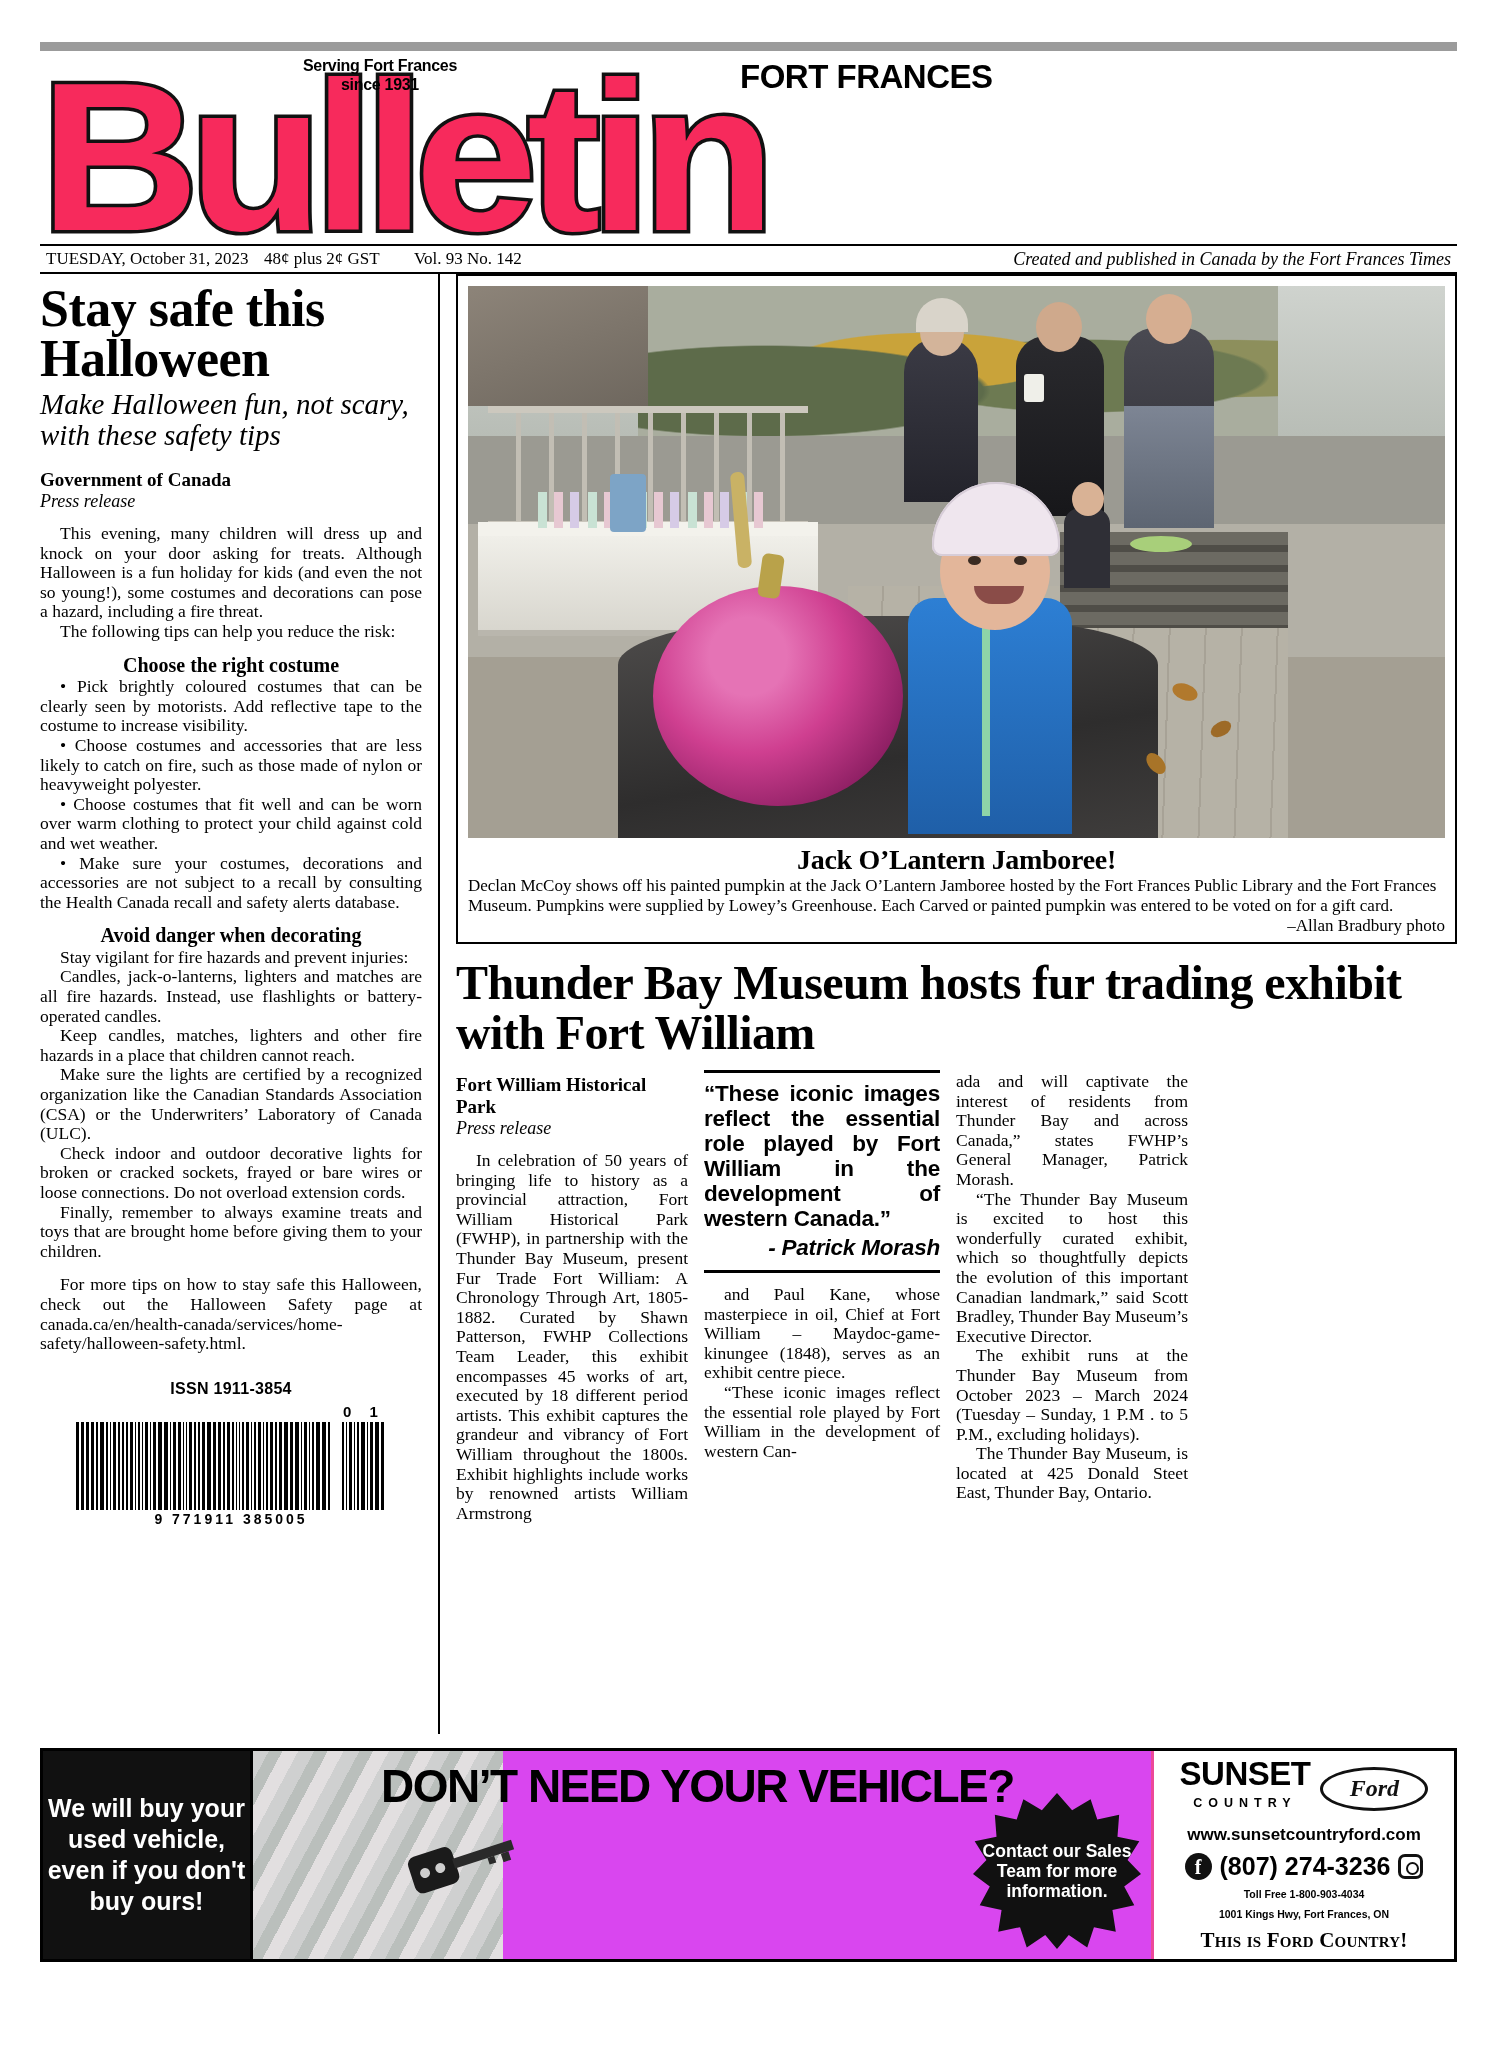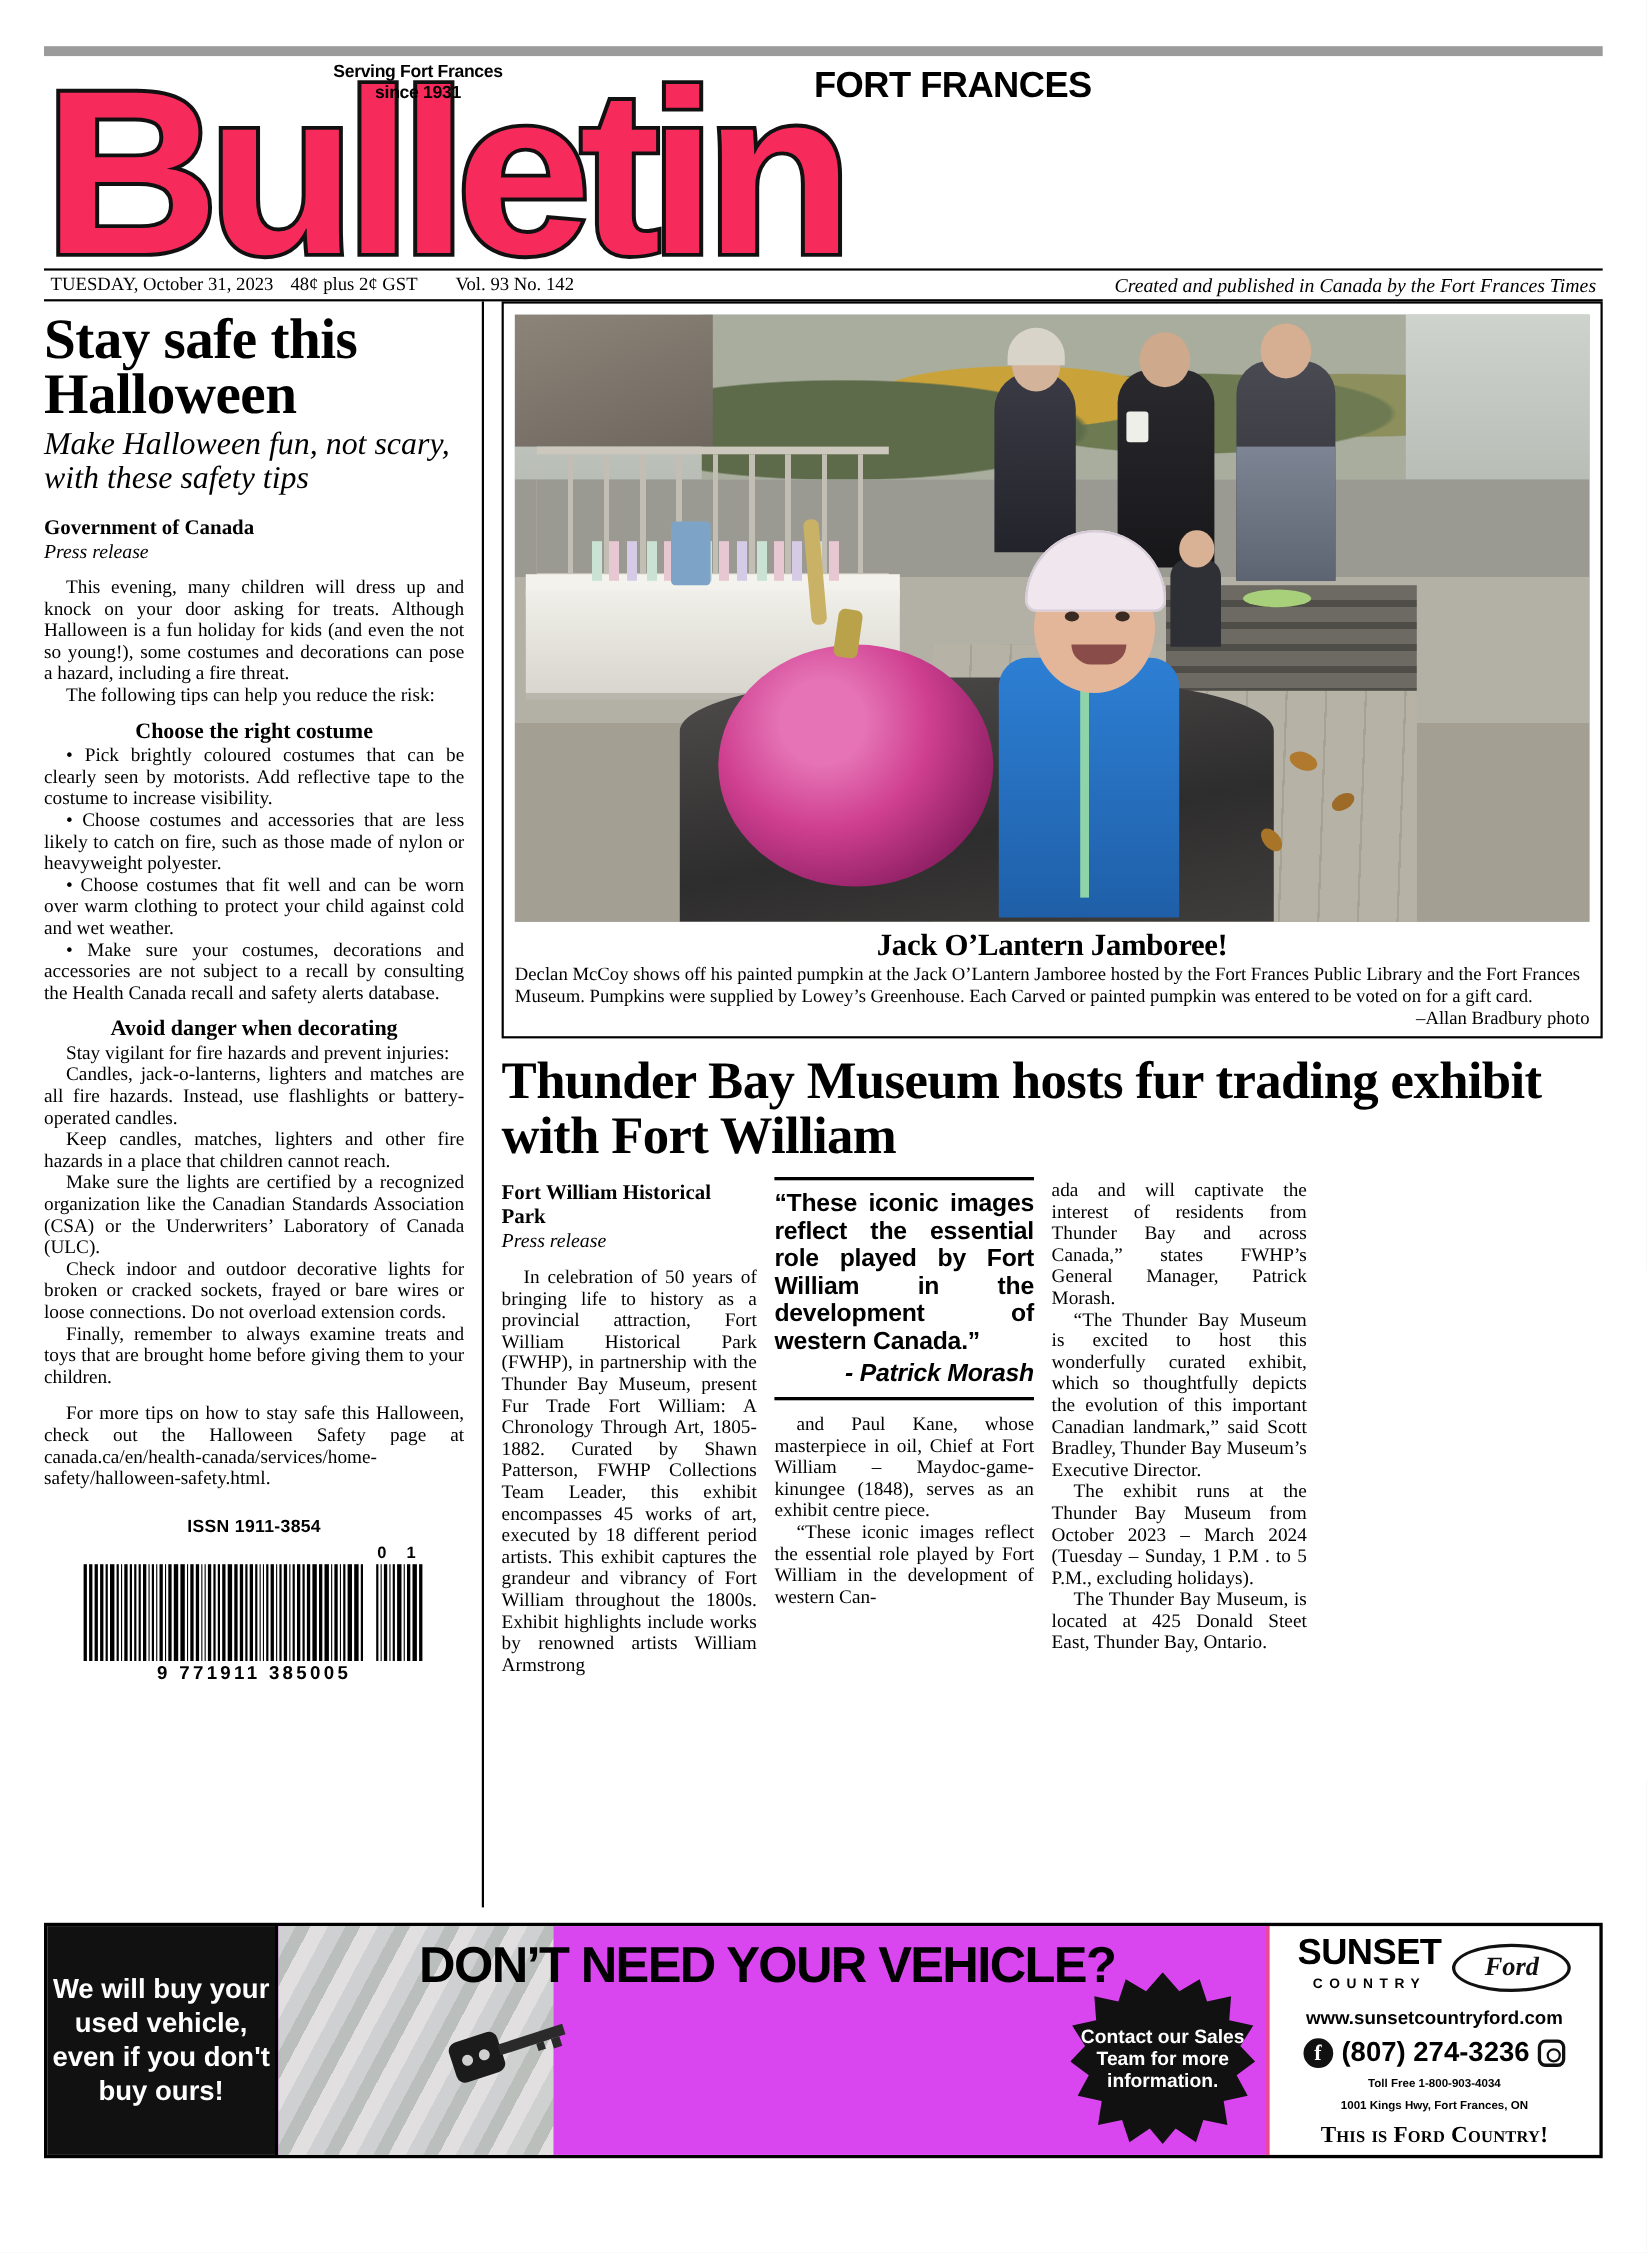--- a/index.html
+++ b/index.html
@@ -137,21 +137,21 @@
   .bars { height: 88px; display: flex; align-items: flex-end; }
   .bars i { display: block; background: #000; height: 88px; margin-right: 2px; }
   .addon { position: relative; }
   .addon-digits {
     font-family: "Liberation Sans", sans-serif;
     font-size: 15px; font-weight: bold; letter-spacing: 7px;
     margin-bottom: 2px; text-align: center;
   }
   .barcode-digits {
     font-family: "Liberation Sans", sans-serif;
-    font-size: 17px; font-weight: bold; letter-spacing: 3px;
+    font-size: 14px; font-weight: bold; letter-spacing: 3px;
     margin-top: 1px;
   }
 
   
   .photo-box {
     border: 2px solid #000;
     padding: 10px 10px 6px 10px;
   }
   .photo {
     width: 100%; height: 552px;

